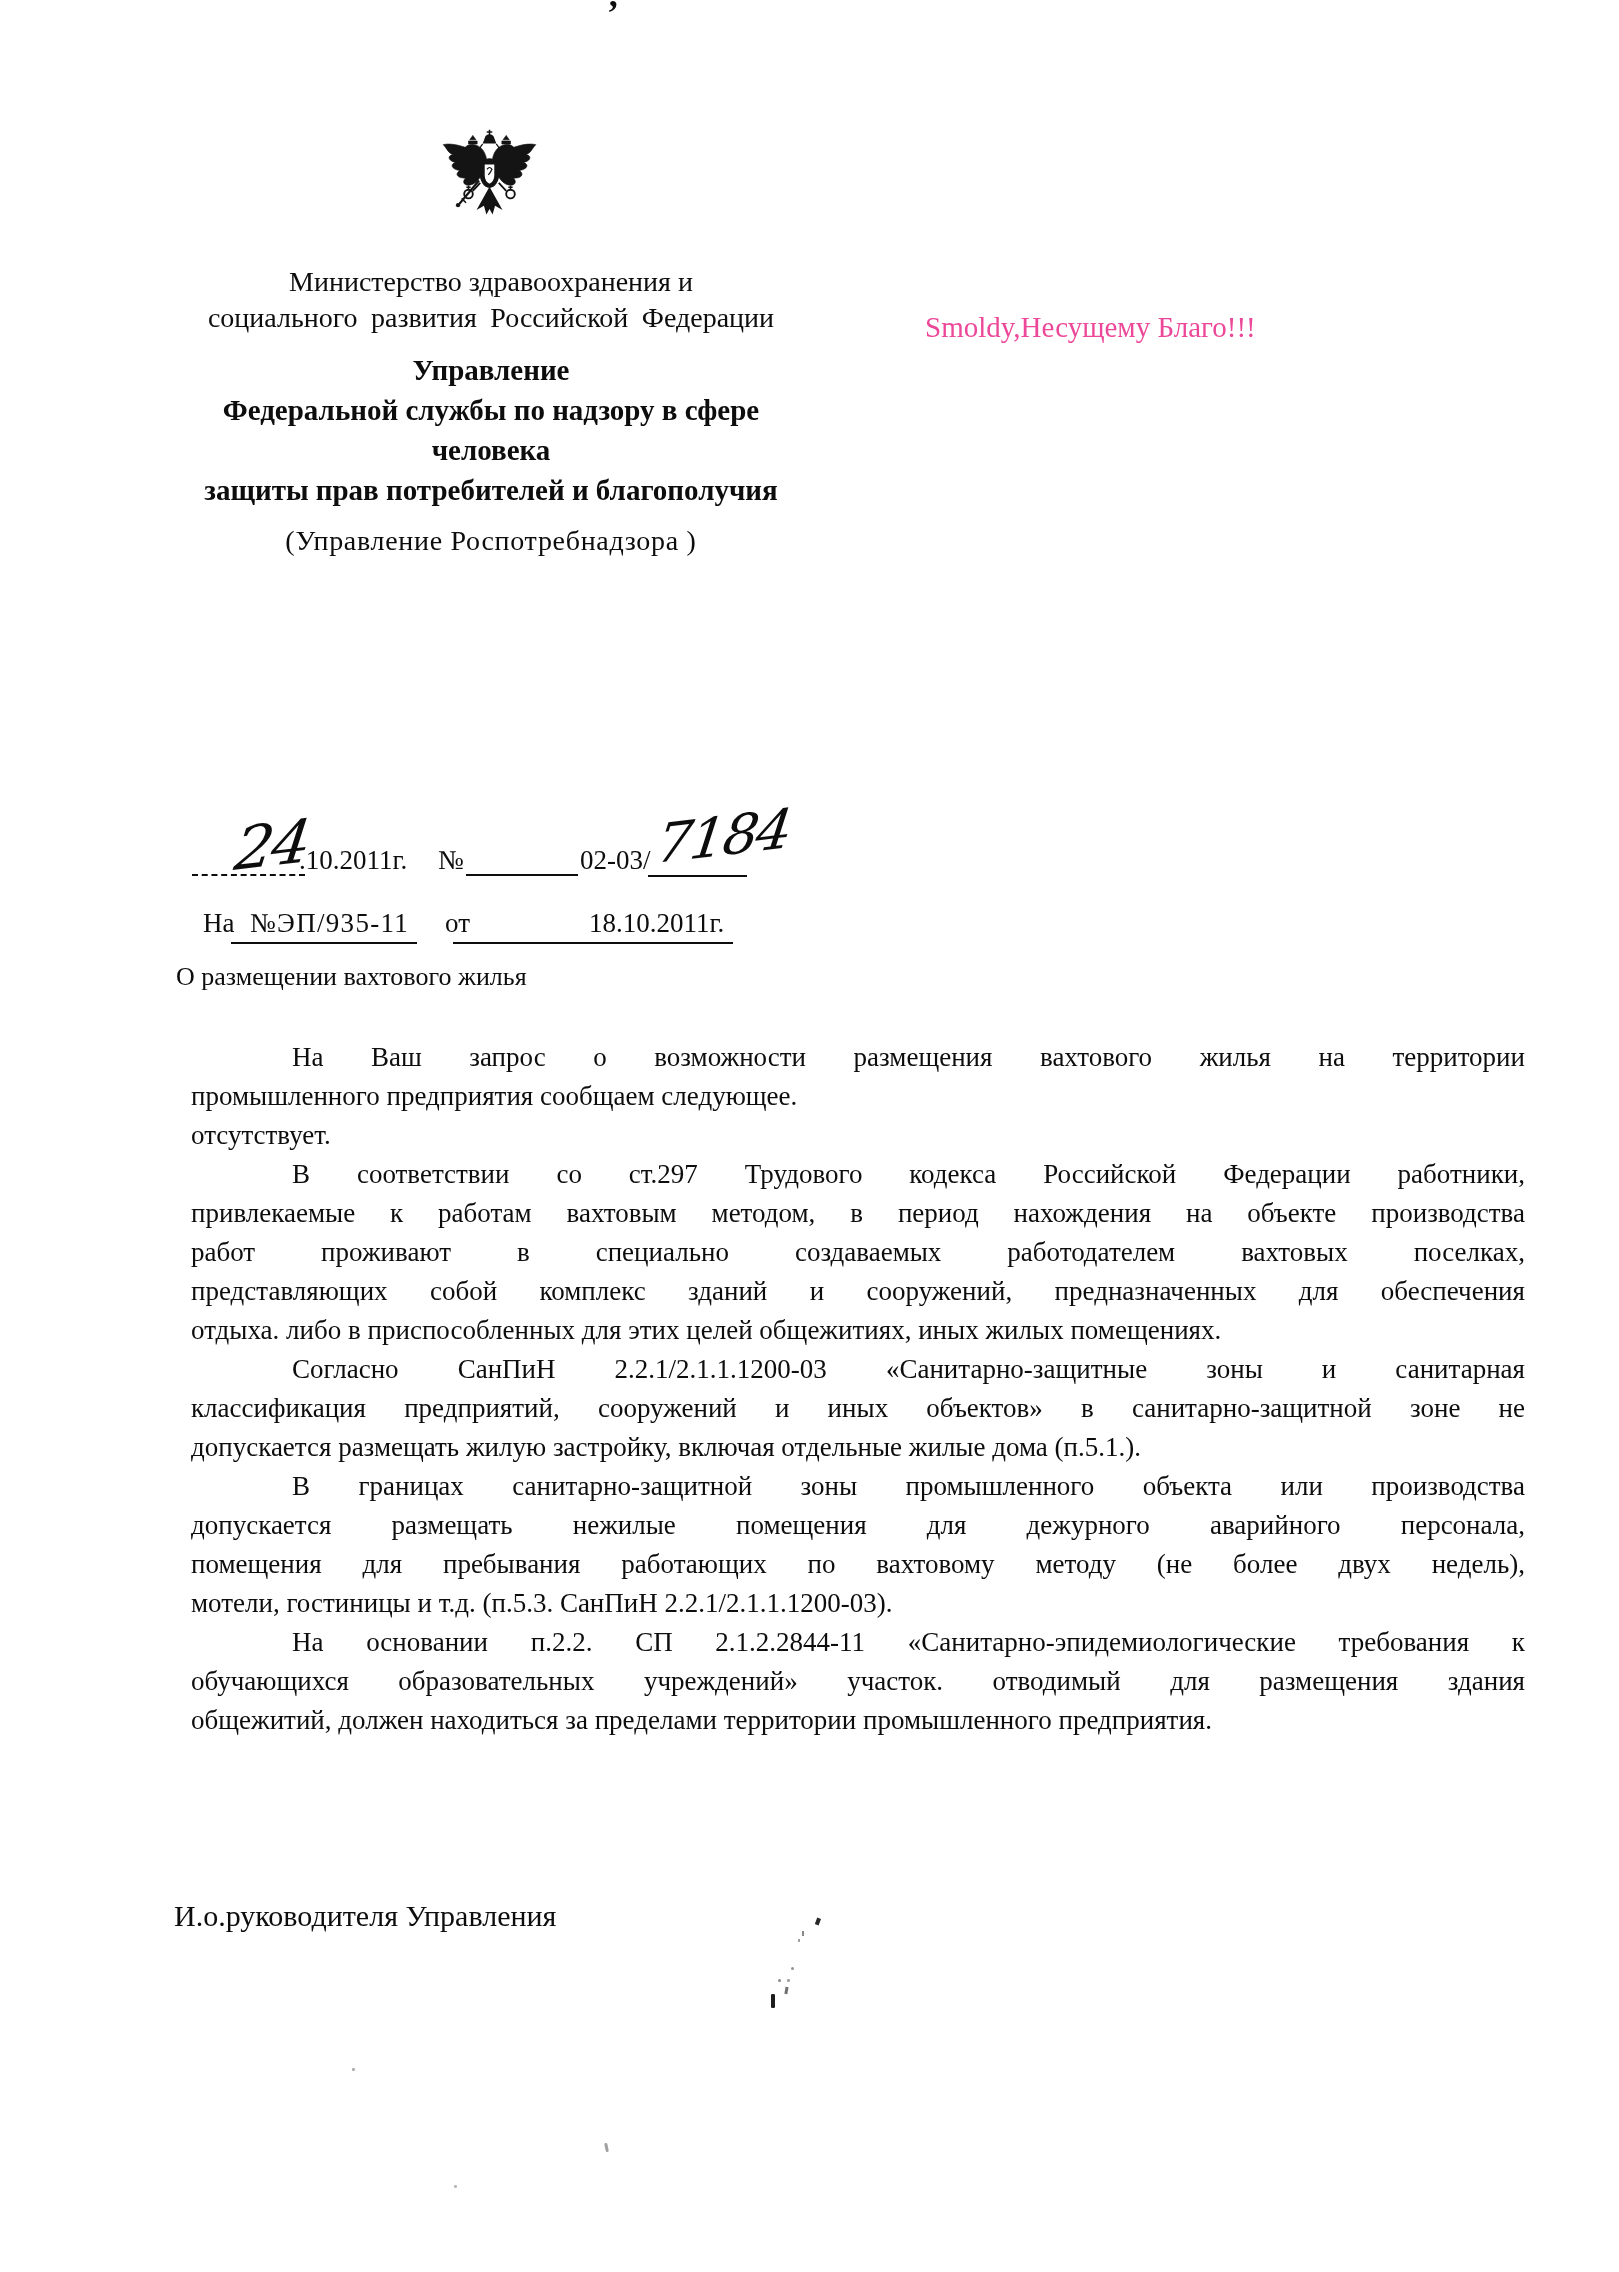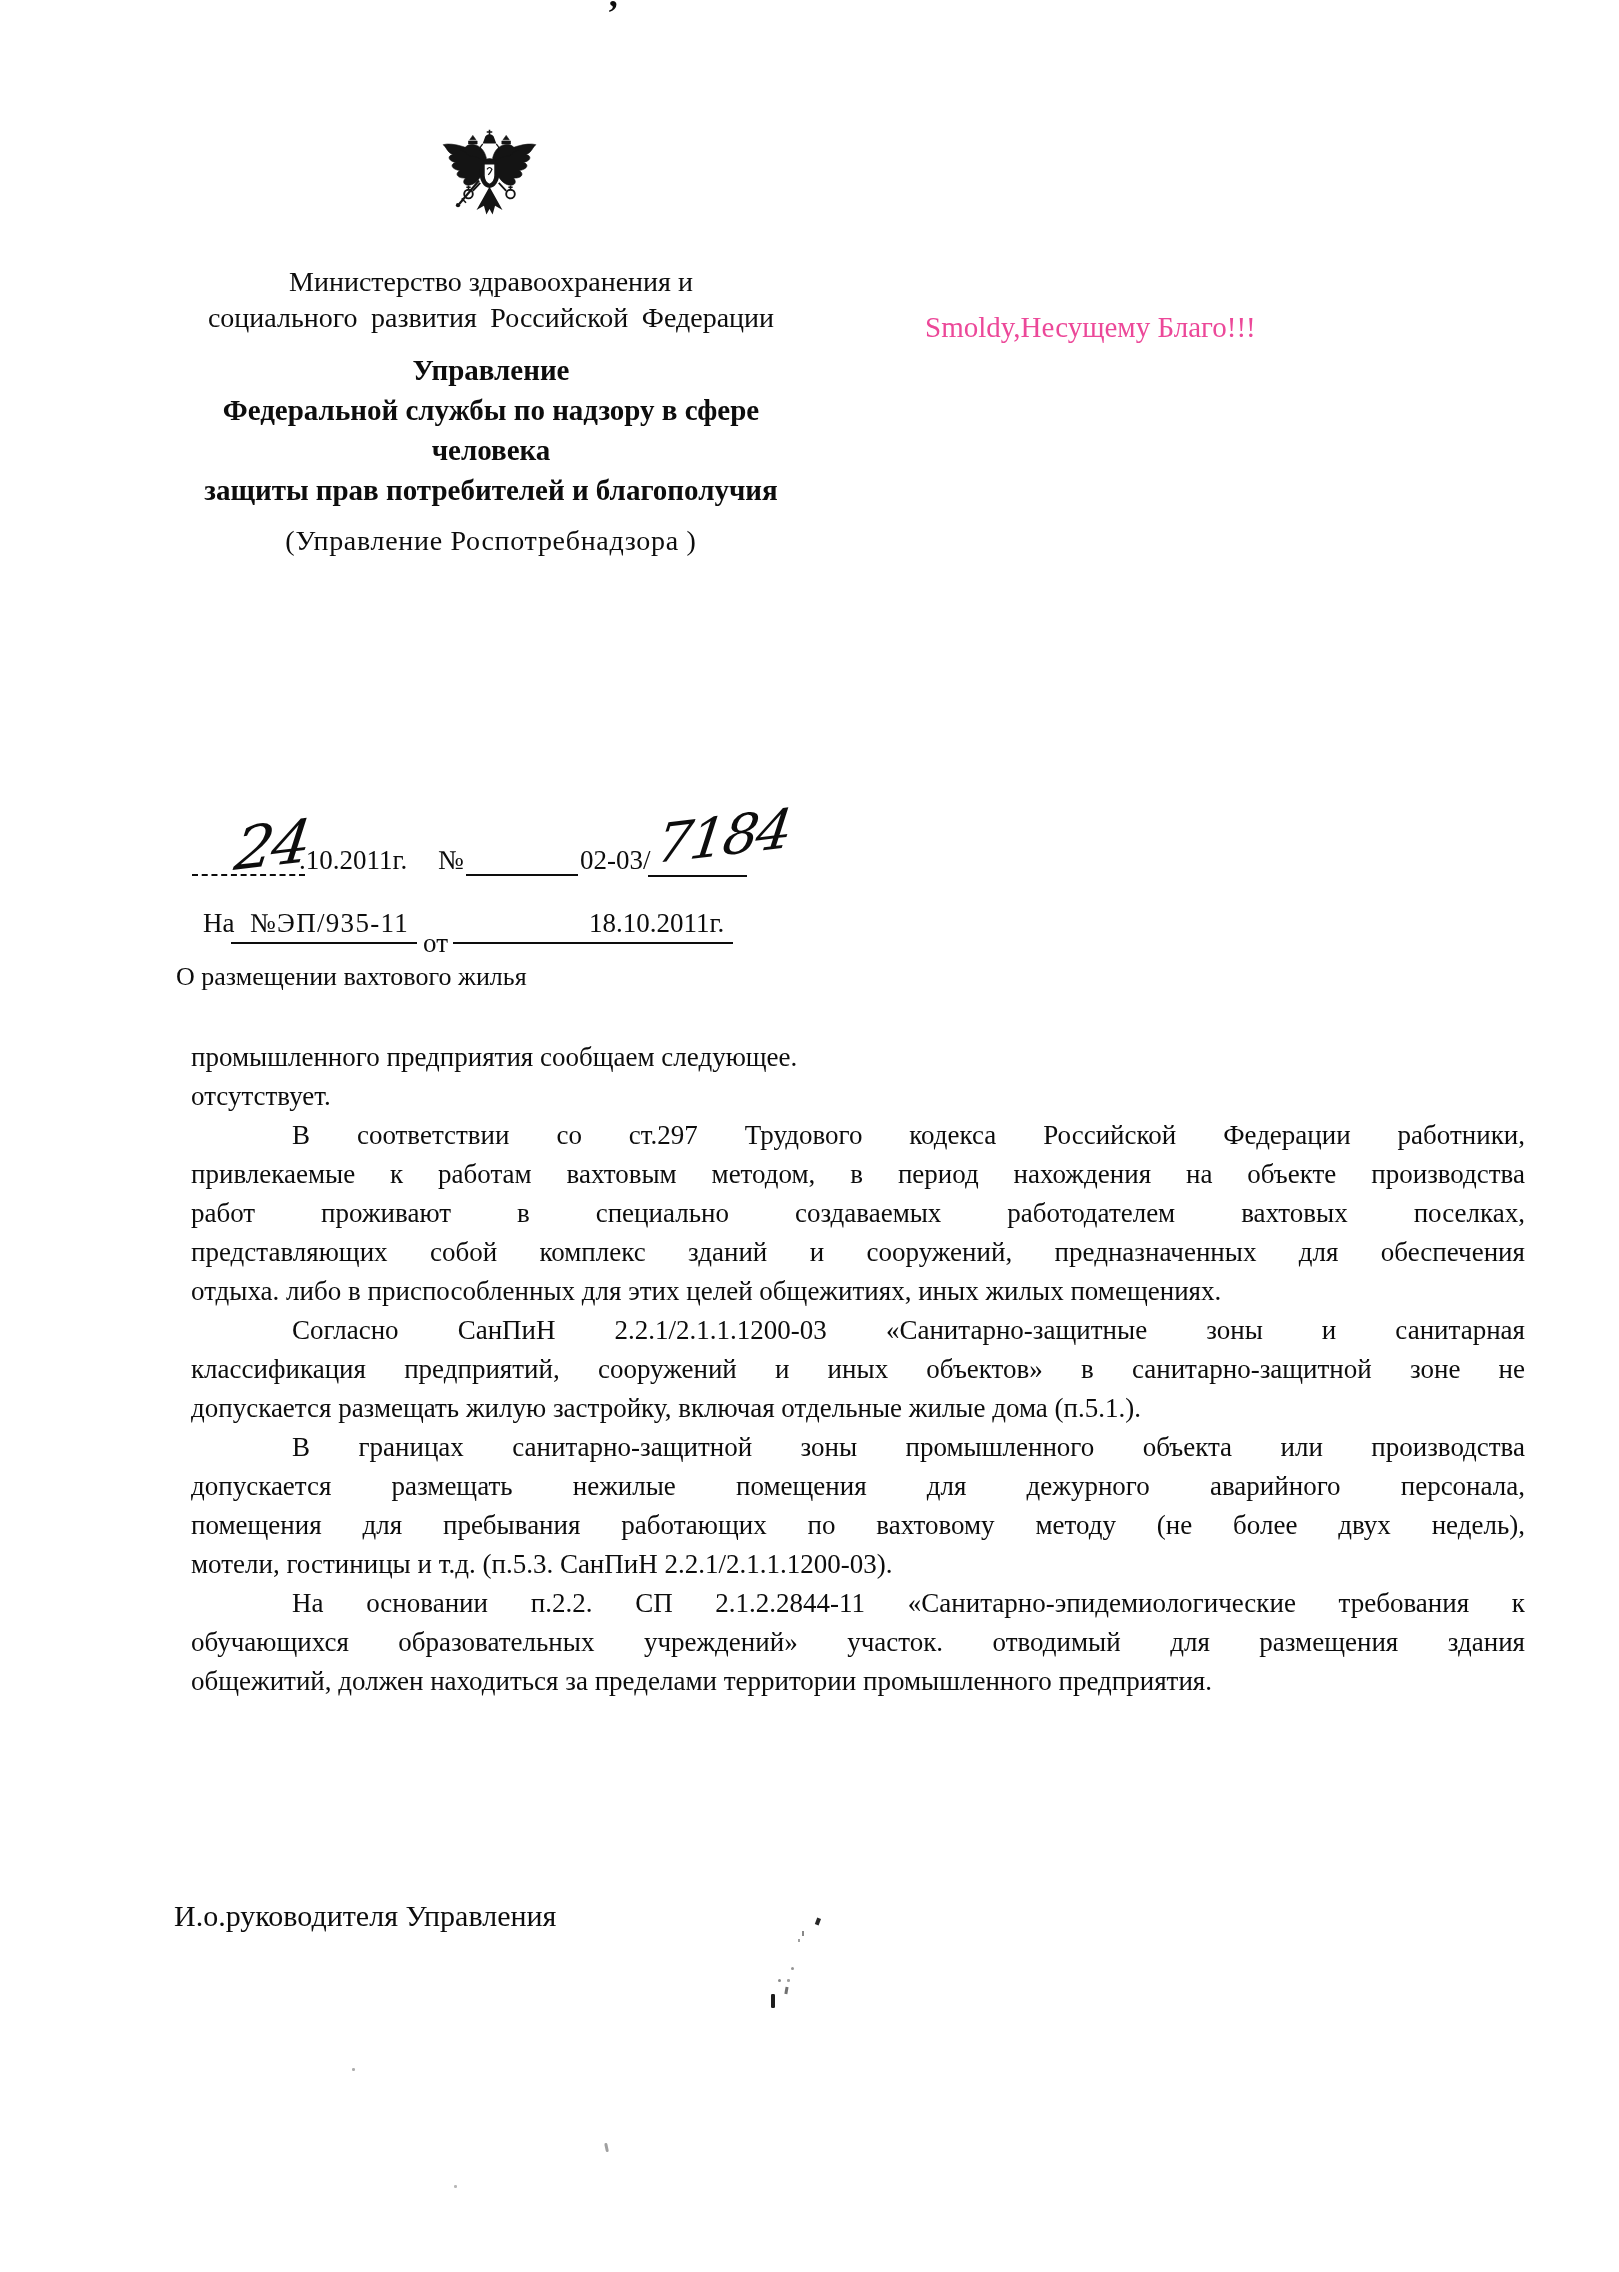--- a/index.html
+++ b/index.html
@@ -120,27 +120,28 @@
   <span class="abs req" style="left:299px;top:845px;">.10.2011г.</span>
   <span class="abs req" style="left:438px;top:845px;">№</span>
   <div class="abs hline" style="left:466px;top:874px;width:112px;"></div>
   <span class="abs req" style="left:580px;top:845px;">02-03/</span>
   <div class="abs hline" style="left:648px;top:875px;width:99px;"></div>
   <span class="abs handwriting hw-num">7184</span>
 
   <span class="abs req" style="left:203px;top:908px;">На</span>
   <div class="abs hline" style="left:231px;top:942px;width:186px;"></div>
   <span class="abs req" style="left:250px;top:908px;letter-spacing:1.3px;">№ЭП/935-11</span>
-  <span class="abs req" style="left:423px;top:908px;margin-top:20px;">от</span>
+  <span class="abs req" style="left:445px;top:908px;">от</span>
   <div class="abs hline" style="left:453px;top:942px;width:280px;"></div>
   <span class="abs req" style="left:589px;top:908px;">18.10.2011г.</span>
 
   <div class="abs subject">О размещении вахтового жилья</div>
 
   <div class="abs body-block">
+    <div class="bl ind">На Ваш запрос о возможности размещения вахтового жилья на территории</div>
     <div class="bl left">промышленного предприятия сообщаем следующее.</div>
     <div class="bl left">отсутствует.</div>
     <div class="bl ind">В соответствии со ст.297 Трудового кодекса Российской Федерации работники,</div>
     <div class="bl">привлекаемые к работам вахтовым методом, в период нахождения на объекте производства</div>
     <div class="bl">работ проживают в специально создаваемых работодателем вахтовых поселках,</div>
     <div class="bl">представляющих собой комплекс зданий и сооружений, предназначенных для обеспечения</div>
     <div class="bl left">отдыха. либо в приспособленных для этих целей общежитиях, иных жилых помещениях.</div>
     <div class="bl ind">Согласно СанПиН 2.2.1/2.1.1.1200-03 «Санитарно-защитные зоны и санитарная</div>
     <div class="bl">классификация предприятий, сооружений и иных объектов» в санитарно-защитной зоне не</div>
     <div class="bl left">допускается размещать жилую застройку, включая отдельные жилые дома (п.5.1.).</div>

